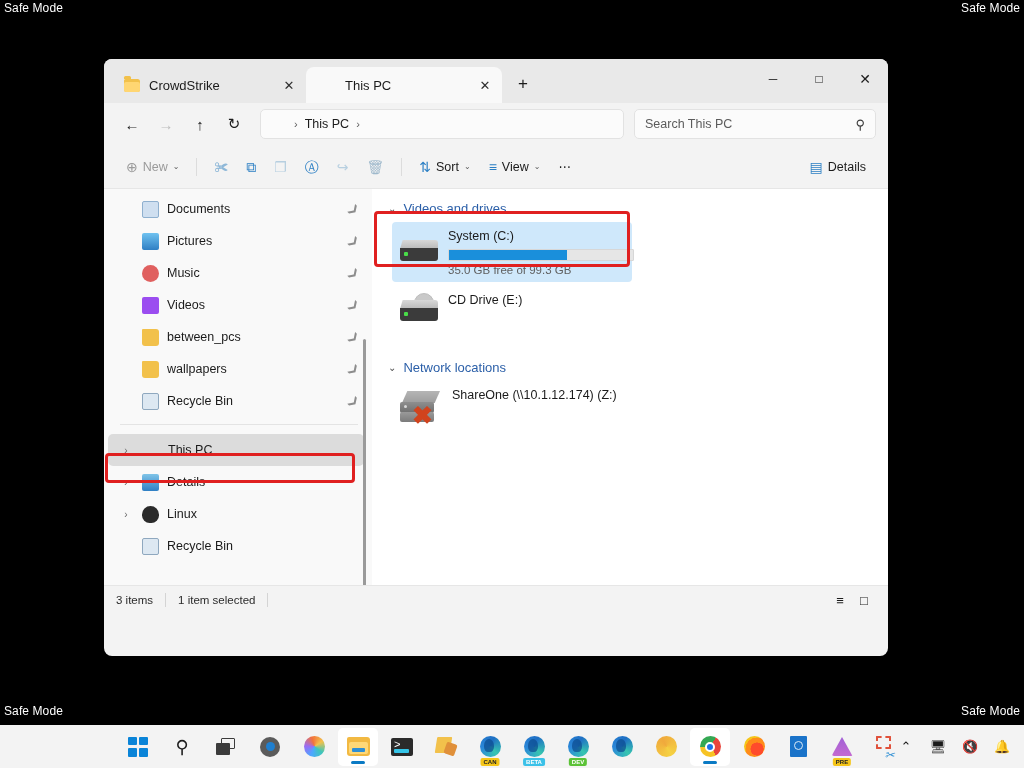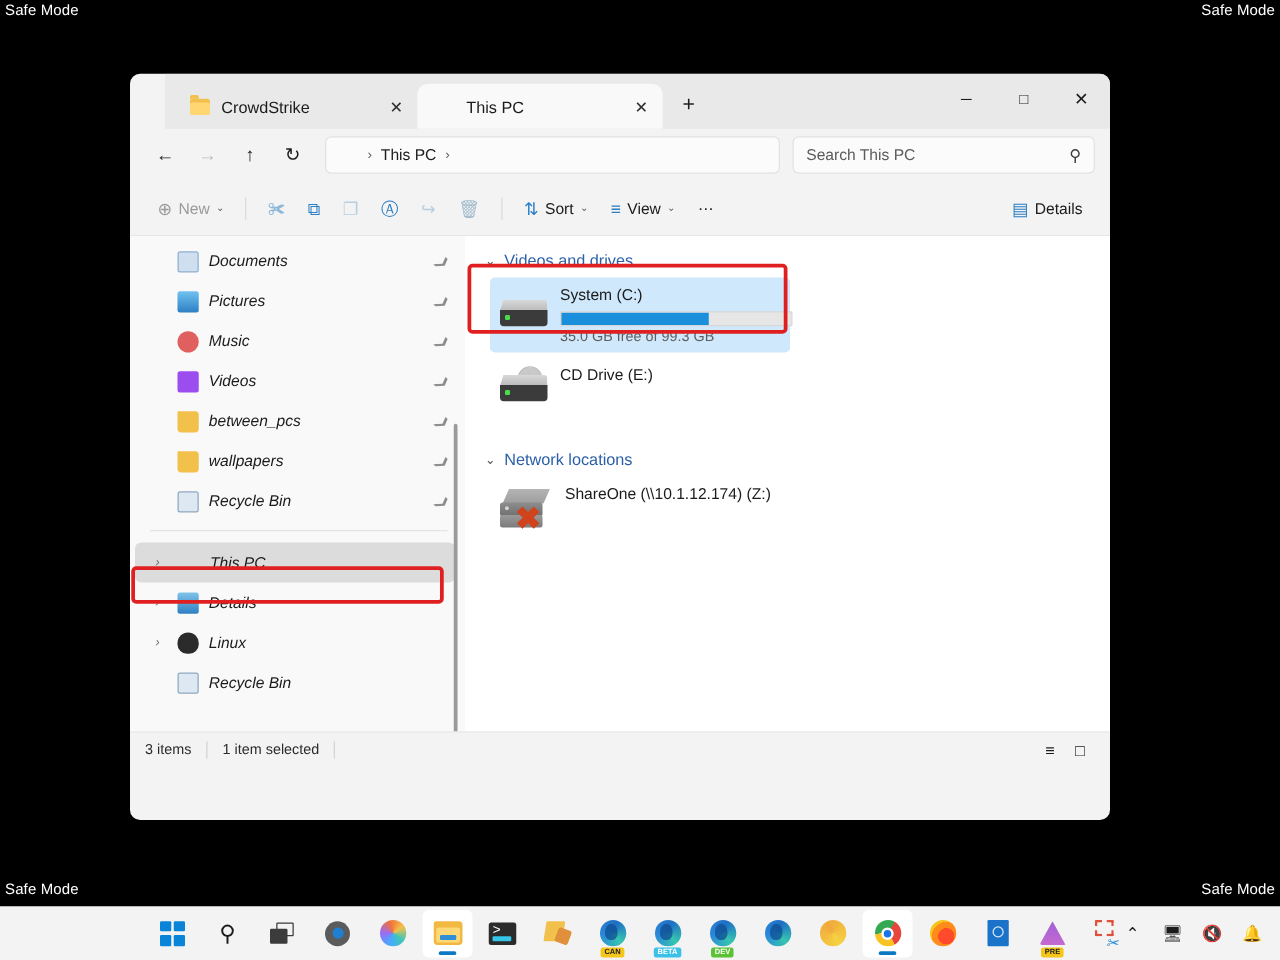--- a/index.html
+++ b/index.html
@@ -27,21 +27,21 @@
   
   #explorer {
     position: absolute; left: 104px; top: 59px; width: 784px; height: 597px;
     background: #f3f3f3; border-radius: 8px; overflow: hidden;
     box-shadow: 0 6px 22px rgba(0,0,0,.55);
   }
 
   
   .titlebar {
     position: relative; height: 44px; background: #e9e9e9;
-    display: flex; align-items: flex-end; margin-left: 28px;
+    display: flex; align-items: flex-end;
   }
   .tabstrip { display: flex; align-items: flex-end; height: 44px; padding-left: 6px; }
   .tab {
     display: flex; align-items: center; height: 36px; min-width: 196px;
     padding: 0 6px 0 14px; border-radius: 8px 8px 0 0; gap: 9px;
     font-size: 13px; color: #1b1b1b; position: relative;
   }
   .tab.active { background: #f9f9f9; }
   .tab .tab-label { flex: 1; white-space: nowrap; overflow: hidden; text-overflow: ellipsis; }
   .tab-close {
@@ -122,21 +122,21 @@
   .cmd-sep { width: 1px; height: 18px; background: #dcdcdc; margin: 0 7px; }
   .cmd-icon { font-size: 14px; line-height: 1; }
   .cmd-spacer { flex: 1; }
 
   
   .wbody { display: flex; height: 396px; background: #ffffff; }
 
   
   .sidebar {
     width: 268px; background: #f9f9f9; position: relative;
-    padding-top: 4px; overflow: hidden; font-style: italic;
+    padding-top: 4px; overflow: hidden;
   }
   .navrow {
     height: 32px; display: flex; align-items: center; gap: 8px;
     margin: 0 8px 0 4px; padding: 0 6px 0 10px; border-radius: 5px;
     font-size: 12.5px; color: #1b1b1b; position: relative;
   }
   .navrow .expander {
     width: 16px; text-align: center; color: #6b6b6b; font-size: 10px; flex: 0 0 16px;
   }
   .navrow .ic { width: 17px; height: 17px; flex: 0 0 17px; position: relative; }

